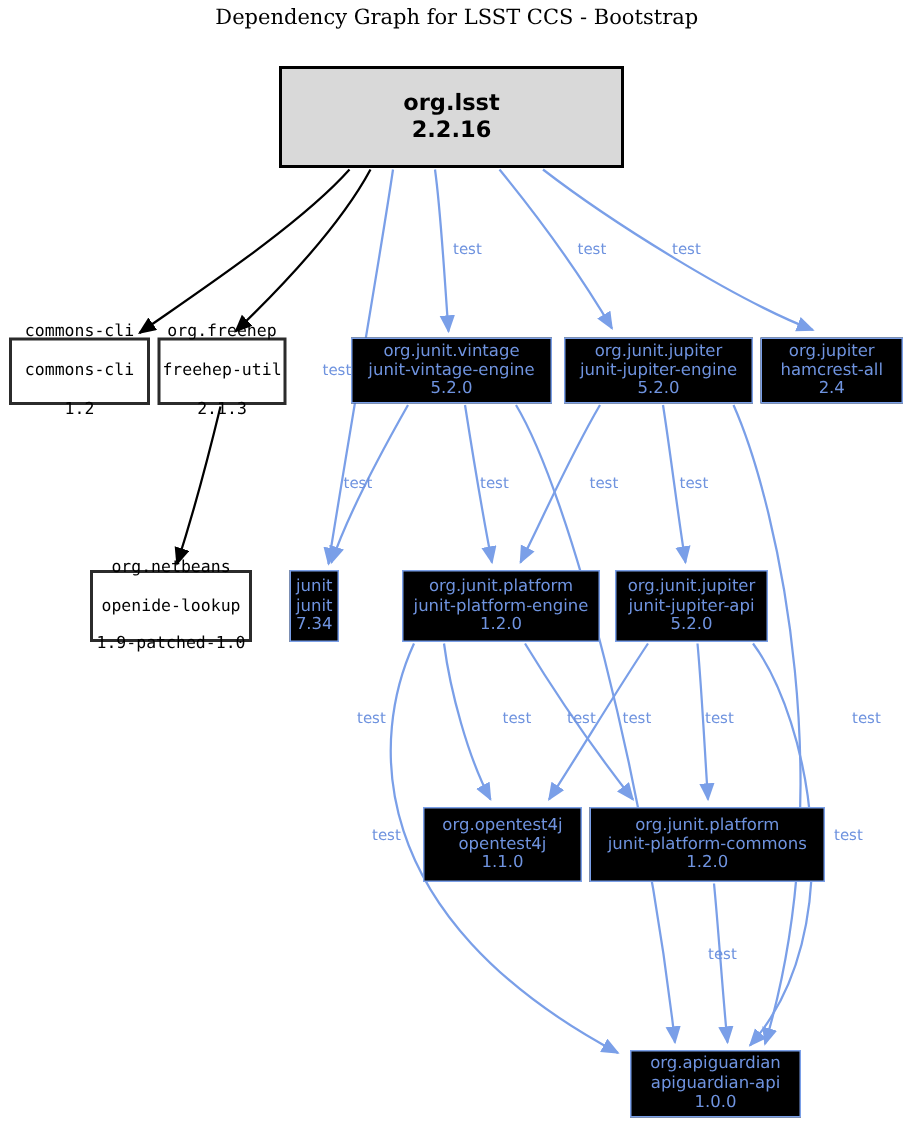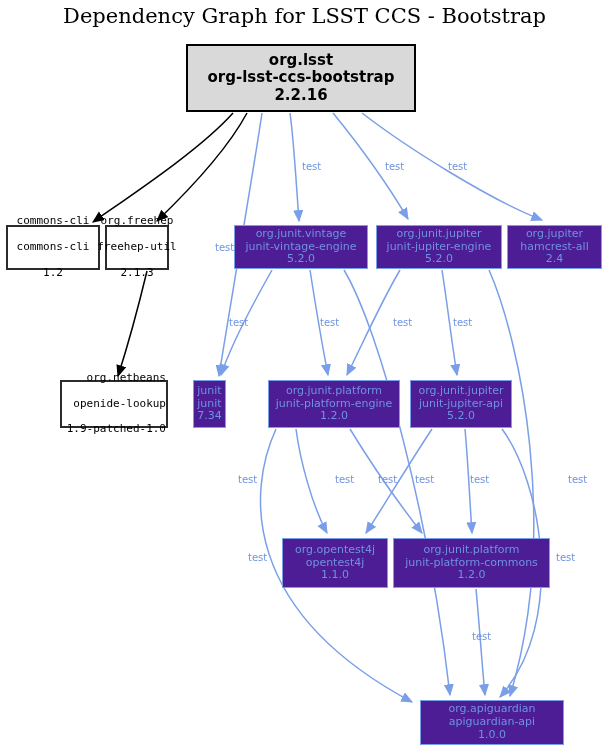--- a/index.html
+++ b/index.html
@@ -15,21 +15,21 @@
     overflow: hidden;
     font-family: "DejaVu Sans", sans-serif;
   }
   #title {
     position: absolute;
     left: 0;
     top: 4px;
     width: 609px;
     text-align: center;
     font-family: "DejaVu Serif", serif;
-    font-size: 21px;
+    font-size: 14px;
     color: #000000;
     white-space: nowrap;
   }
   svg.edges {
     position: absolute;
     left: 0;
     top: 0;
     width: 609px;
     height: 749px;
     pointer-events: none;
@@ -57,21 +57,21 @@
   }
   .node.plain {
     background: #ffffff;
     border: 2px solid #2b2b2b;
     color: #000000;
     font-size: 11px;
     font-family: "DejaVu Sans Mono", monospace;
     gap: 13px;
   }
   .node.test {
-    background: #4c1d95;
+    background: #000000;
     border: 1.4px solid #7a9fe8;
     color: #6f93df;
     font-size: 11px;
   }
   .elabel {
     position: absolute;
     color: #6f93df;
     font-size: 10px;
     white-space: nowrap;
   }
@@ -119,49 +119,48 @@
       <path d="M465,429 C468,462 470,504 472,533"></path>
       <path d="M502,429 C540,480 568,620 500,697"></path>
 
       <path d="M476,589 C479,620 482,665 485,695"></path>
     </g>
   </svg>
 
   <div id="nodes">
       <div class="node root" style="left: 186px; top: 44px; width: 230px; height: 68px;">
         <span class="l">org.lsst</span>
-        <span class="l">org-lsst-ccs-bootstrap</span>
         <span class="l">2.2.16</span>
       </div>
       <div class="node plain" style="left: 6px; top: 225px; width: 94px; height: 45px;">
         <span class="l">commons-cli</span>
         <span class="l">commons-cli</span>
         <span class="l">1.2</span>
       </div>
-      <div class="node plain" style="left: 105px; top: 225px; width: 64px; height: 45px;">
+      <div class="node plain" style="left: 105px; top: 225px; width: 86px; height: 45px;">
         <span class="l">org.freehep</span>
         <span class="l">freehep-util</span>
         <span class="l">2.1.3</span>
       </div>
       <div class="node test" style="left: 234px; top: 225px; width: 134px; height: 44px;">
         <span class="l">org.junit.vintage</span>
         <span class="l">junit-vintage-engine</span>
         <span class="l">5.2.0</span>
       </div>
       <div class="node test" style="left: 376px; top: 225px; width: 126px; height: 44px;">
         <span class="l">org.junit.jupiter</span>
         <span class="l">junit-jupiter-engine</span>
         <span class="l">5.2.0</span>
       </div>
       <div class="node test" style="left: 507px; top: 225px; width: 95px; height: 44px;">
         <span class="l">org.jupiter</span>
         <span class="l">hamcrest-all</span>
         <span class="l">2.4</span>
       </div>
-      <div class="node plain" style="left: 60px; top: 380px; width: 108px; height: 48px; align-items: flex-end;">
+      <div class="node plain" style="left: 60px; top: 380px; width: 108px; height: 48px;">
         <span class="l">org.netbeans</span>
         <span class="l">openide-lookup</span>
         <span class="l">1.9-patched-1.0</span>
       </div>
       <div class="node test" style="left: 193px; top: 380px; width: 33px; height: 48px; align-items: center;">
         <span class="l">junit</span>
         <span class="l">junit</span>
         <span class="l">7.34</span>
       </div>
       <div class="node test" style="left: 268px; top: 380px; width: 132px; height: 48px;">
@@ -177,21 +176,21 @@
       <div class="node test" style="left: 282px; top: 538px; width: 106px; height: 50px;">
         <span class="l">org.opentest4j</span>
         <span class="l">opentest4j</span>
         <span class="l">1.1.0</span>
       </div>
       <div class="node test" style="left: 393px; top: 538px; width: 157px; height: 50px;">
         <span class="l">org.junit.platform</span>
         <span class="l">junit-platform-commons</span>
         <span class="l">1.2.0</span>
       </div>
-      <div class="node test" style="left: 420px; top: 700px; width: 144px; height: 45px;">
+      <div class="node test" style="left: 420px; top: 700px; width: 114px; height: 45px;">
         <span class="l">org.apiguardian</span>
         <span class="l">apiguardian-api</span>
         <span class="l">1.0.0</span>
       </div>
     </div>
   <div id="labels">
       <div class="elabel" style="left: 302px; top: 161px;">test</div>
       <div class="elabel" style="left: 385px; top: 161px;">test</div>
       <div class="elabel" style="left: 448px; top: 161px;">test</div>
       <div class="elabel" style="left: 215px; top: 242px;">test</div>

